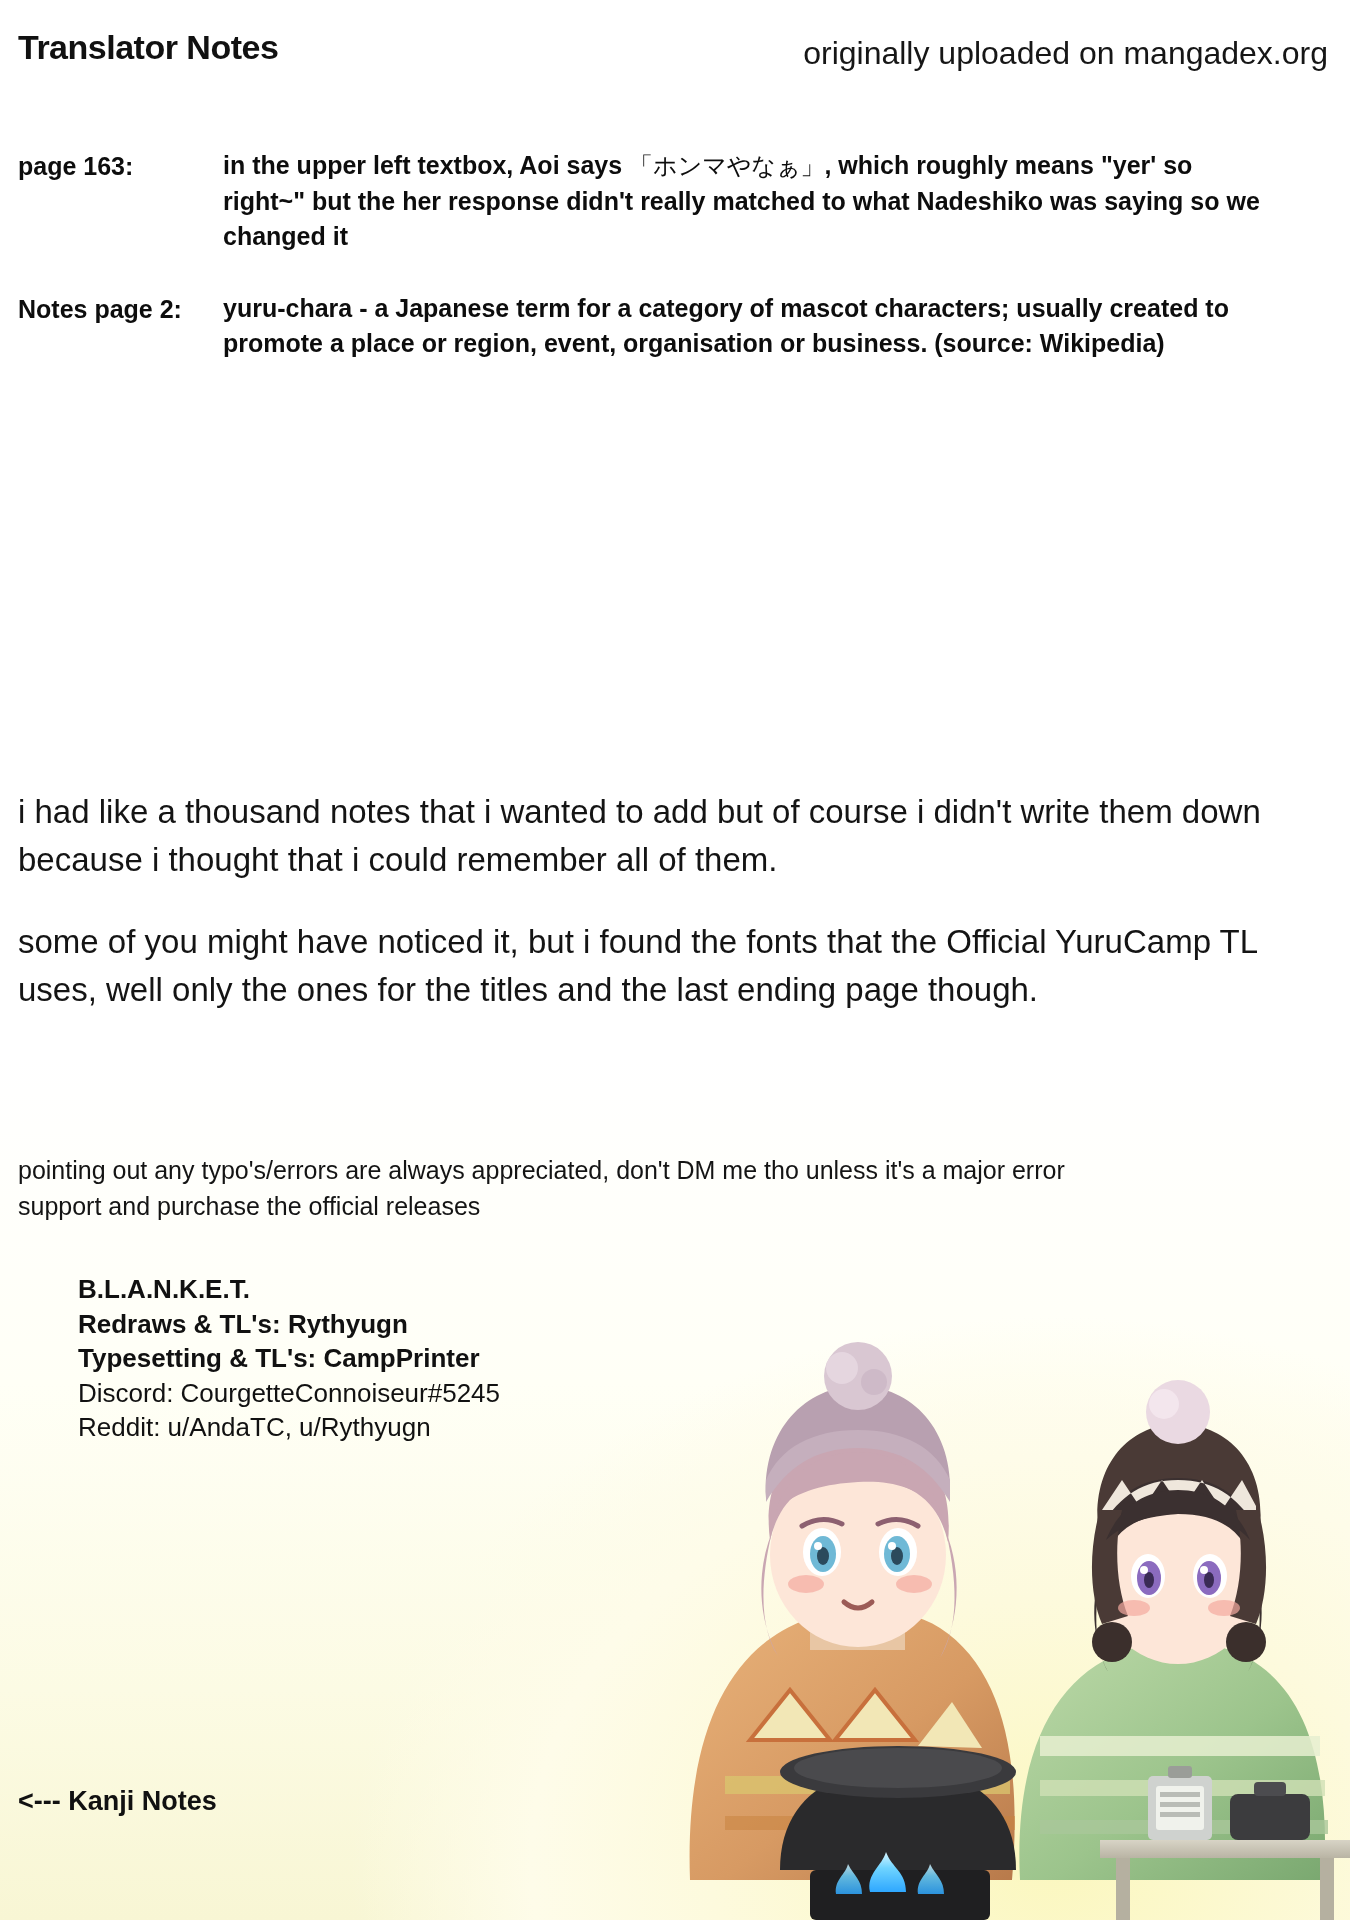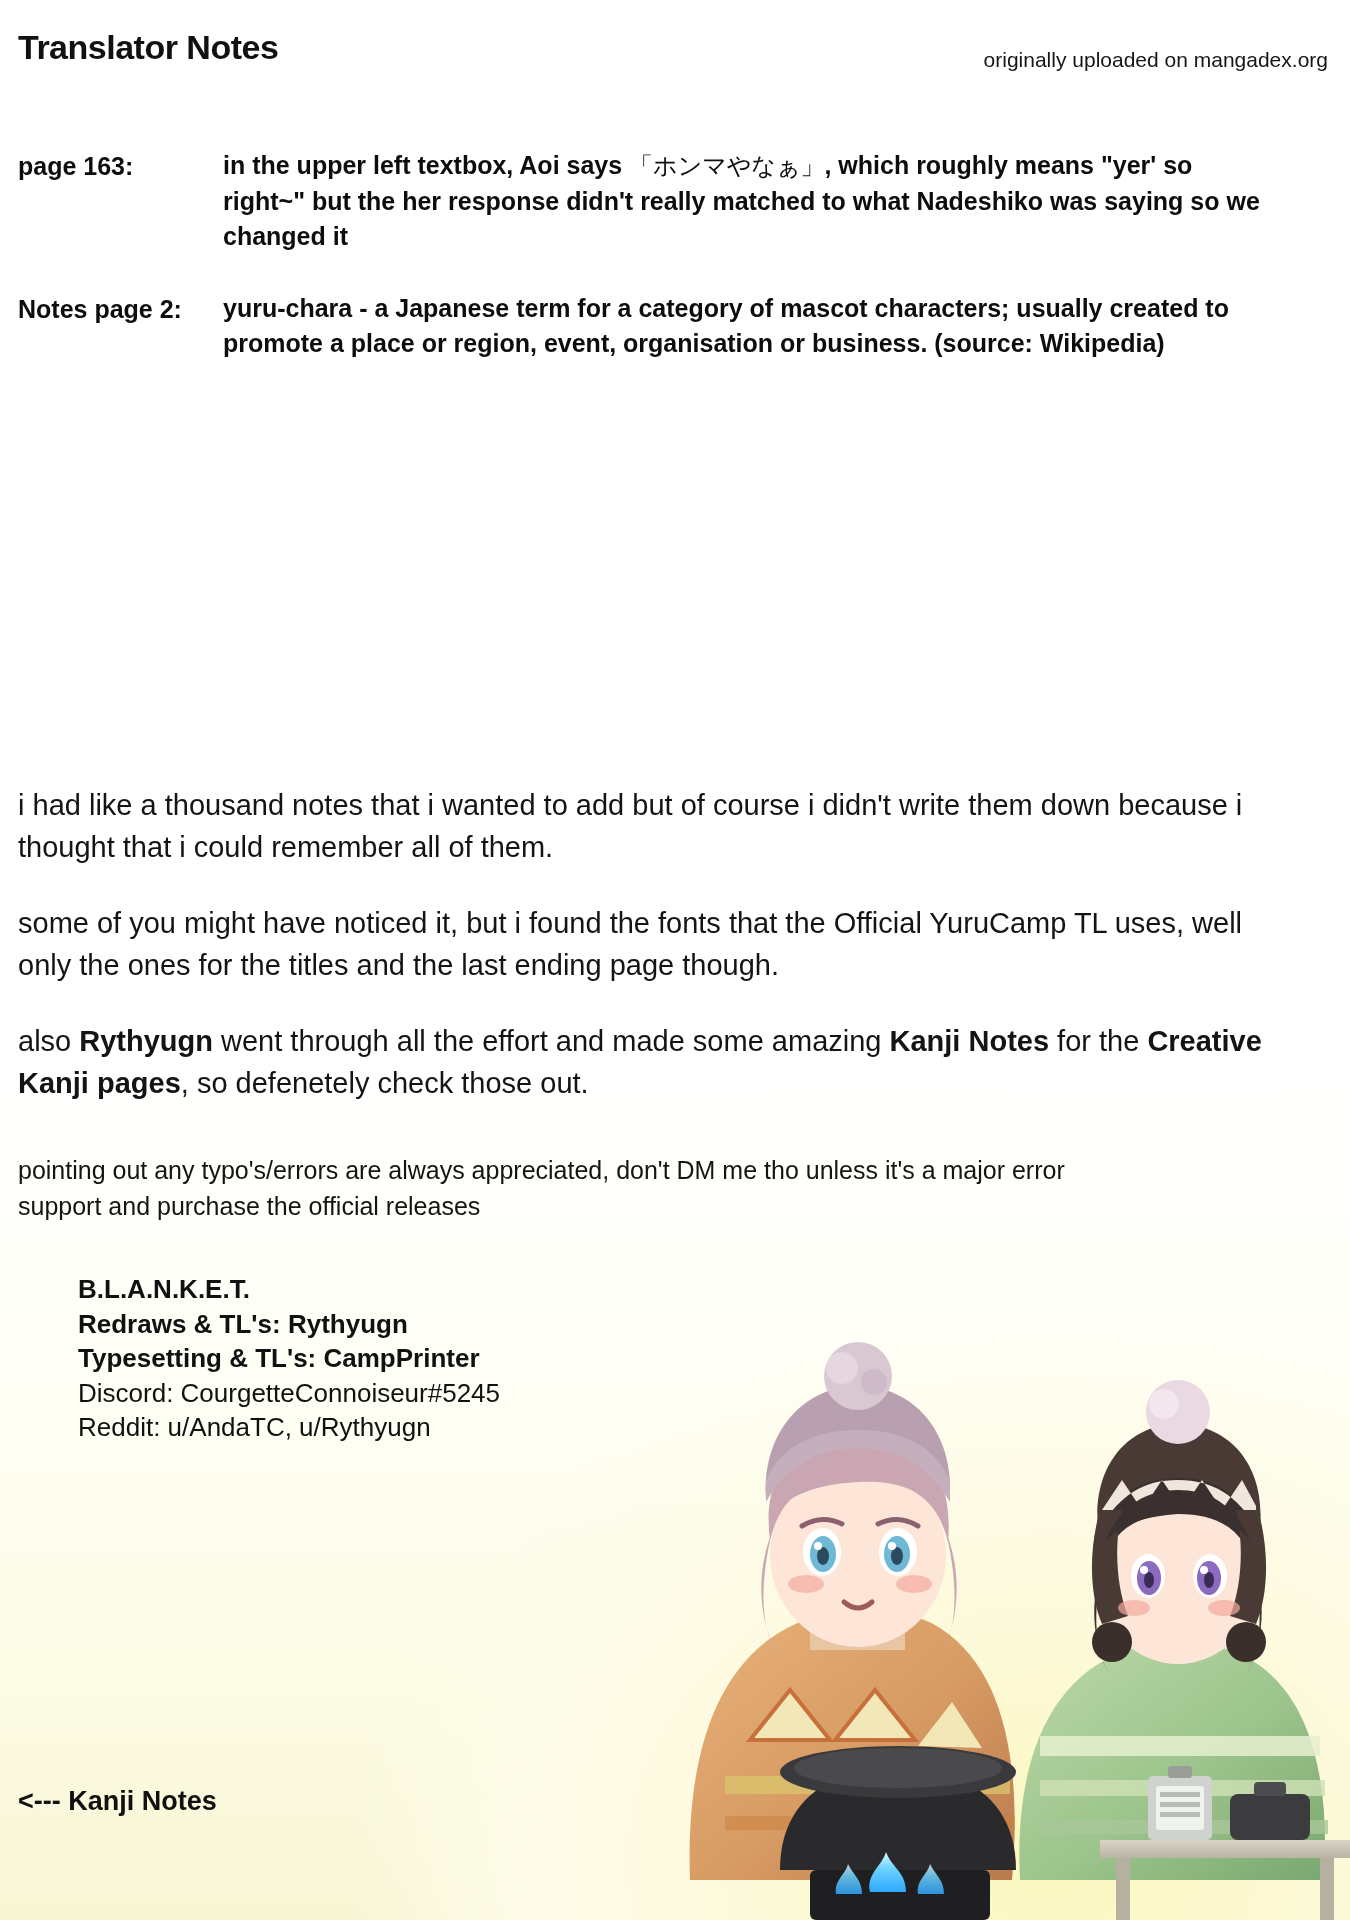--- a/index.html
+++ b/index.html
@@ -45,22 +45,22 @@
     top: 0;
     font-size: 34px;
     font-weight: bold;
     color: #111111;
     letter-spacing: -0.5px;
     font-family: "Liberation Sans", sans-serif;
   }
   .source-note {
     position: absolute;
     right: 22px;
-    top: 20px;
-    font-size: 21px;
+    top: 7px;
+    font-size: 32px;
     color: #161616;
     white-space: nowrap;
   }
 
   
   .notes {
     position: absolute;
     left: 18px;
     top: 148px;
     width: 1300px;
@@ -93,21 +93,21 @@
   }
 
   
   .body-text {
     position: absolute;
     left: 18px;
     top: 755px;
     width: 1275px;
   }
   .para {
-    font-size: 29px;
+    font-size: 33px;
     color: #141414;
     line-height: 1.45;
     margin-bottom: 34px;
     max-width: 1270px;
   }
   .para.last-block {
     margin-bottom: 0;
   }
   .para b {
     font-weight: bold;
@@ -330,23 +330,20 @@
     <div class="note-row">
       <div class="note-label">Notes page 2:</div>
       <div class="note-text">yuru-chara - a Japanese term for a category of mascot characters; usually created to promote a place or region, event, organisation or business. (source: Wikipedia)</div>
     </div>
 
   </div>
 
   <div class="body-text">
     <p class="para">i had like a thousand notes that i wanted to add but of course i didn't write them down because i thought that i could remember all of them.</p>
     <p class="para">some of you might have noticed it, but i found the fonts that the Official YuruCamp TL uses, well only the ones for the titles and the last ending page though.</p>
-    <p class="para last-block">
-      <span>also </span><b>Rythyugn</b><span> went through all the effort and made some amazing </span><b>Kanji Notes</b><span> for the </span><b>Creative Kanji pages</b><span>, so defenetely check those out.</span>
-    </p>
   </div>
 
   <div class="footer-note">
     <div>pointing out any typo's/errors are always appreciated, don't DM me tho unless it's a major error</div>
     <div>support and purchase the official releases</div>
   </div>
 
   <div class="credits">
     <div class="line strong">B.L.A.N.K.E.T.</div>
     <div class="line strong">Redraws &amp; TL's: Rythyugn</div>

